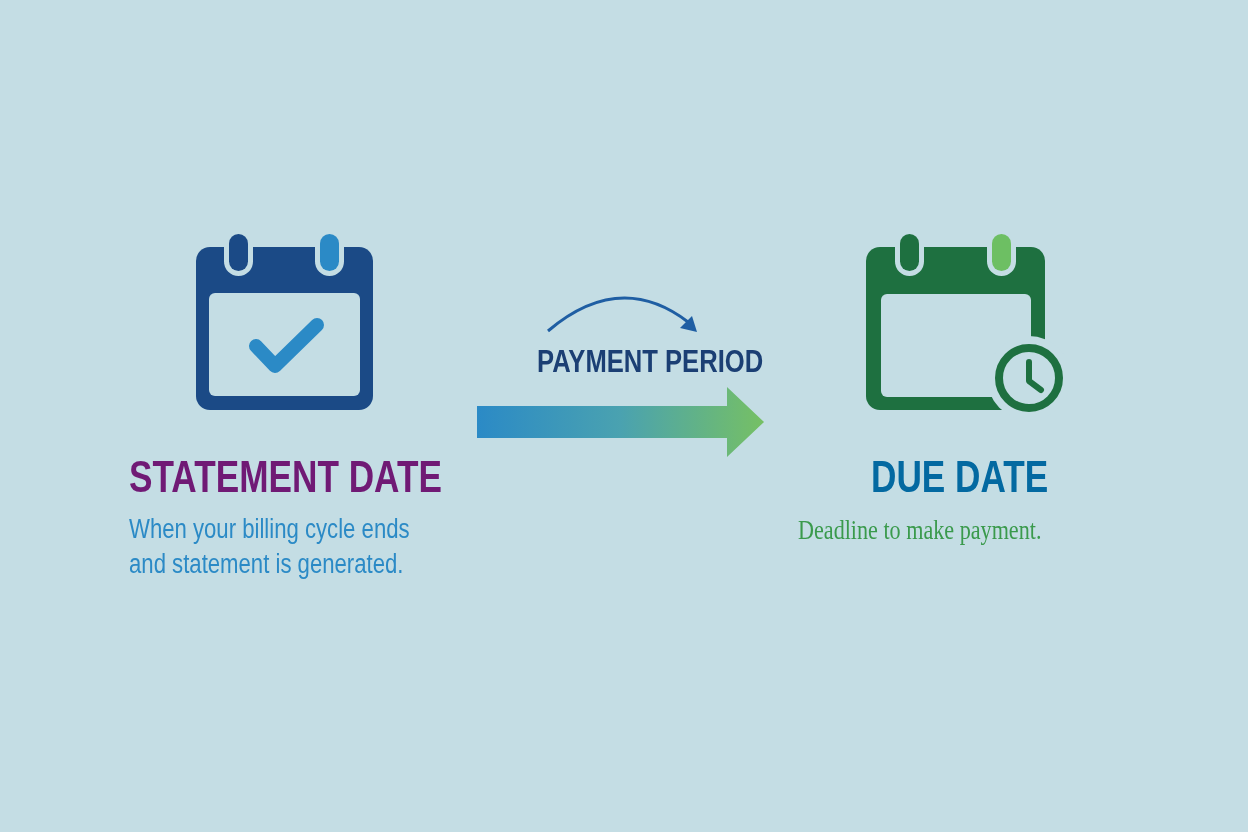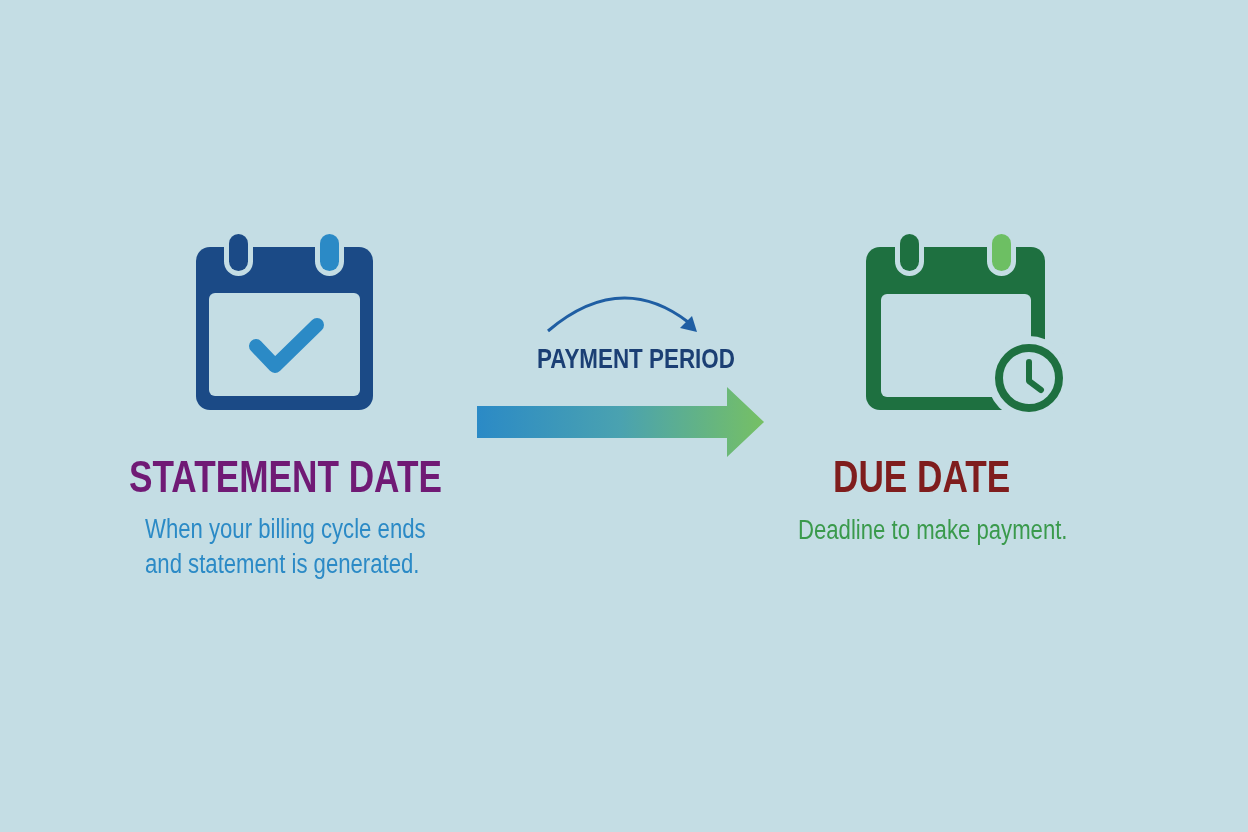--- a/index.html
+++ b/index.html
@@ -17,29 +17,29 @@
     font-size: 44px;
     letter-spacing: 0px;
   }
   .desc {
     font-family: "Liberation Sans", sans-serif;
     font-size: 27px;
     line-height: 35px;
   }
   #statement-title { left: 129px; top: 452px; color: #701a75; }
   #statement-title .cond { transform: scaleX(0.80); }
-  #statement-desc { left: 129px; top: 512px; color: #2b8ac6; margin-left: 16px; }
+  #statement-desc { left: 129px; top: 512px; color: #2b8ac6; }
   #statement-desc .cond { transform: scaleX(0.82); display:block; }
-  #due-title { left: 833px; top: 452px; color: #7f1d1d; text-align: right; }
+  #due-title { left: 871px; top: 452px; color: #0369a1; text-align: right; }
   #due-title .cond { transform: scaleX(0.80); }
-  #due-desc { left: 798px; top: 513px; color: #3a9a4c; }
+  #due-desc { left: 798px; top: 513px; color: #3a9a4c; font-family: Liberation Serif, serif; }
   #due-desc .cond { transform: scaleX(0.82); }
   #payment-label {
     left: 537px; top: 343px; color: #1b3f74;
-    font-weight: bold; font-size: 28px;
+    font-weight: bold; font-size: 32px;
   }
   #payment-label .cond { transform: scaleX(0.80); }
 </style>
 </head>
 <body>
 
 <svg class="abs" style="left:190px;top:228px" width="190" height="190" viewBox="190 228 190 190">
   <rect x="196" y="247" width="177" height="163" rx="14" fill="#1b4a86"></rect>
   <rect x="209" y="293" width="151" height="103" rx="6" fill="#c4dde4"></rect>
 

